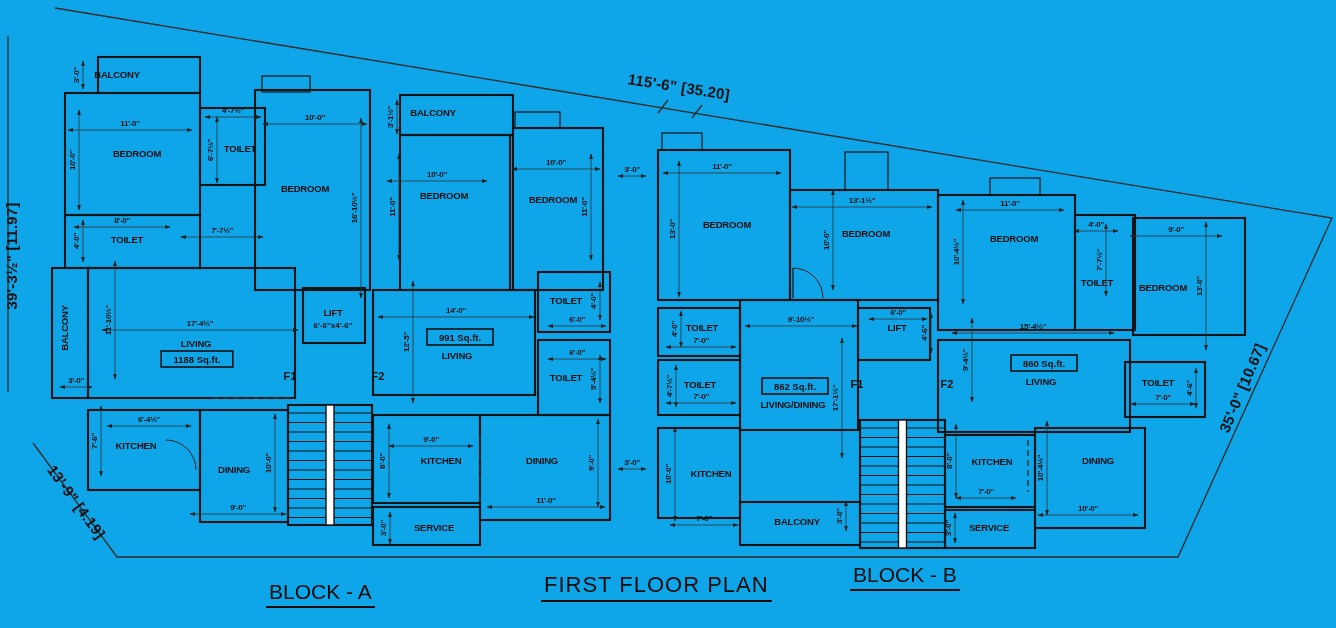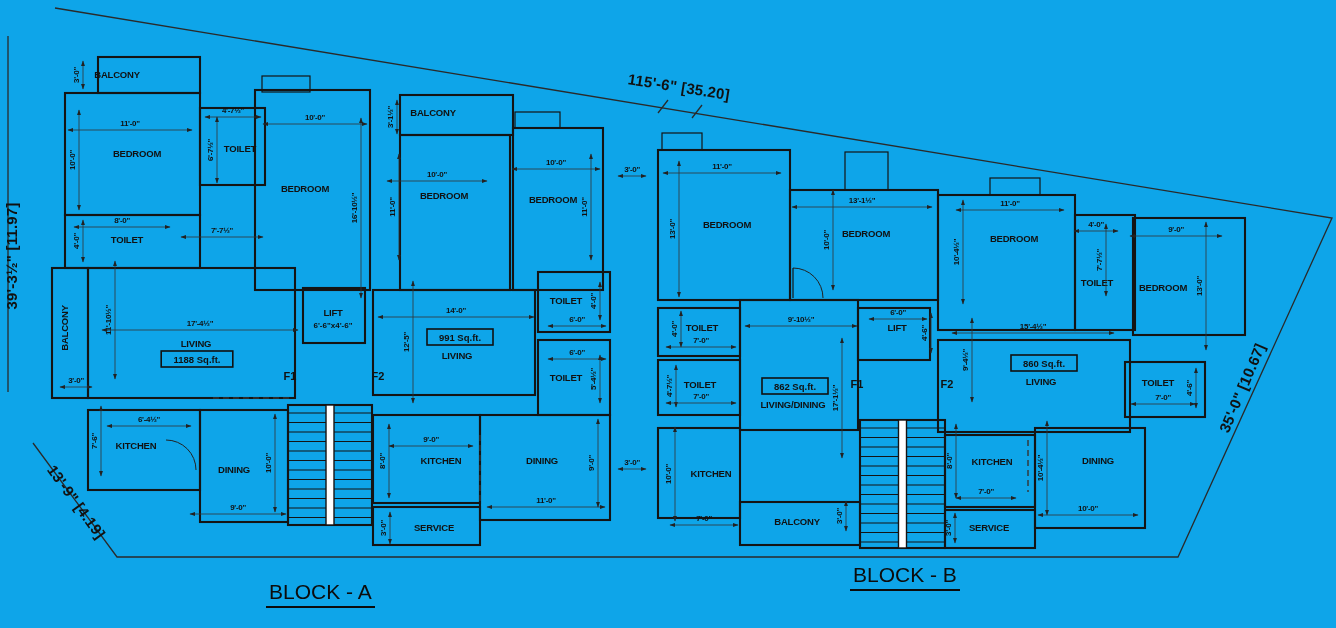--- a/index.html
+++ b/index.html
@@ -438,16 +438,19 @@
         <text x="290" y="380" text-anchor="middle" class="marker">F1</text>
         <text x="378" y="380" text-anchor="middle" class="marker">F2</text>
         <text x="857" y="388" text-anchor="middle" class="marker">F1</text>
         <text x="947" y="388" text-anchor="middle" class="marker">F2</text>
       </g>
   </svg>
 
   <div class="caption cap-a">
     <span>BLOCK - A</span>
   </div>
+  <div class="caption cap-title">
+    <span>FIRST  FLOOR PLAN</span>
+  </div>
   <div class="caption cap-b">
     <span>BLOCK - B</span>
   </div>
 </div>
 
 </body></html>

